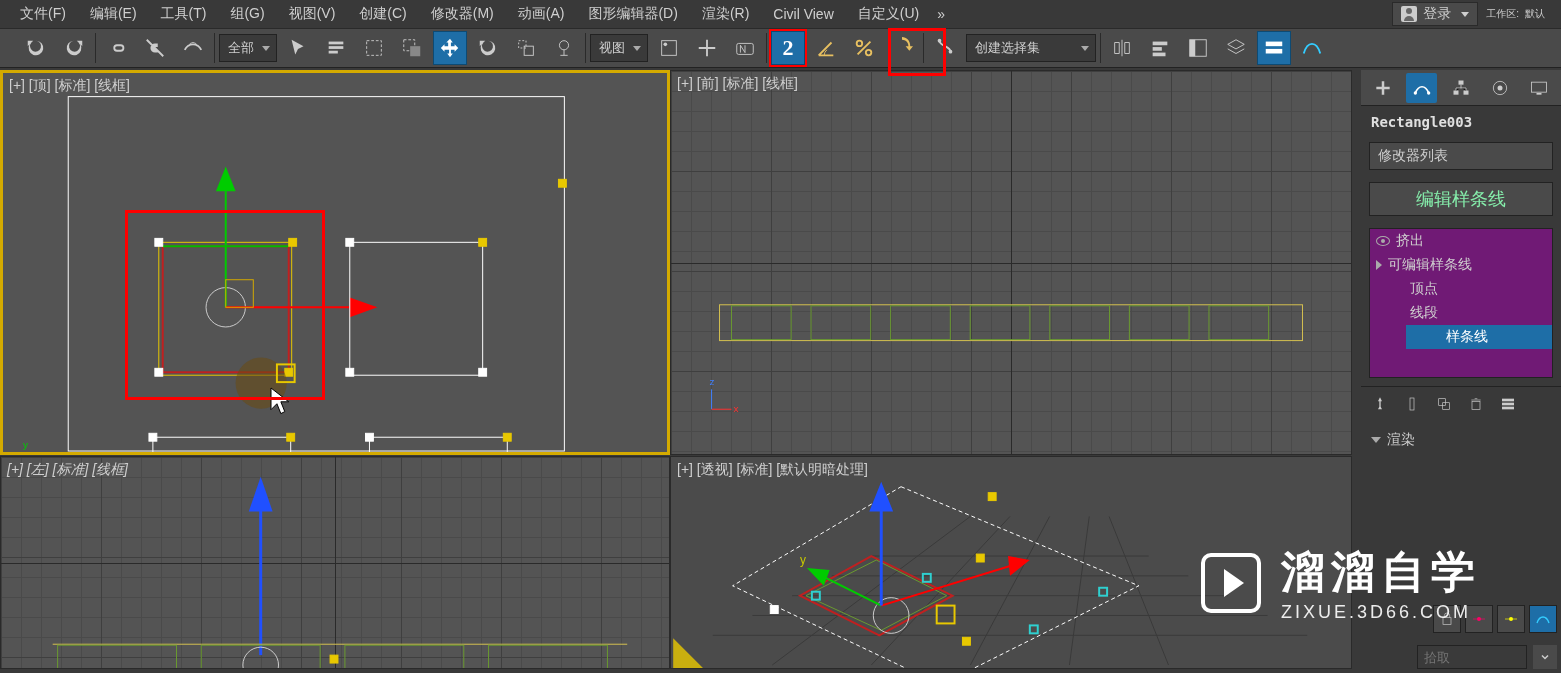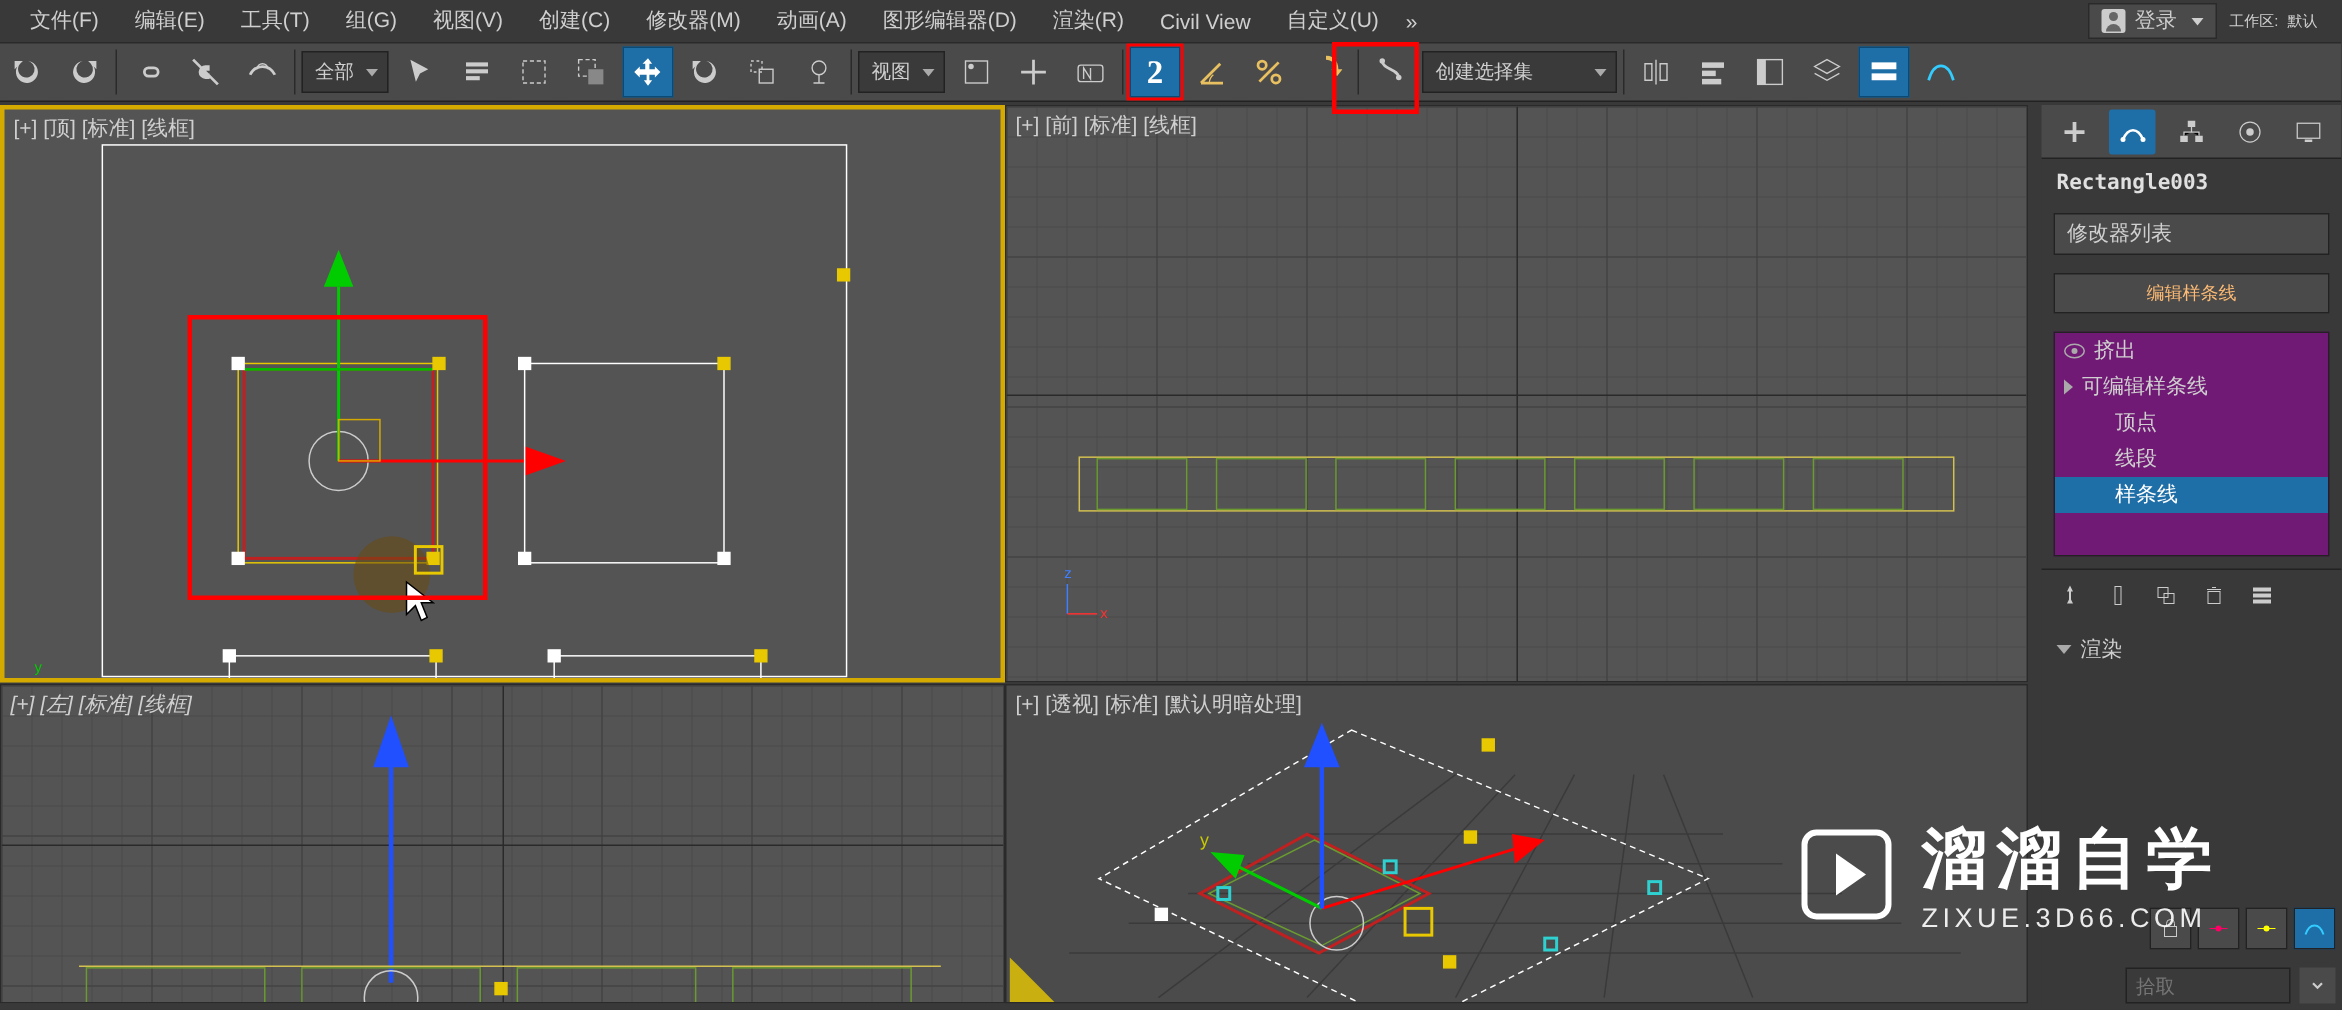--- a/index.html
+++ b/index.html
@@ -11,21 +11,21 @@
   .menubar .menu-more { padding:4px 6px; color:#cfcfcf; }
   .menubar .spacer { flex:1; }
   .menubar .login-group { display:flex; align-items:center; gap:6px; background:#4a4a4a; padding:2px 8px; border:1px solid #2a2a2a; }
   .menubar .workspace-group { display:flex; align-items:center; gap:6px; padding:0 8px; font-size:10px; }
   .menubar .dropdown-arrow { width:0; height:0; border-left:4px solid transparent; border-right:4px solid transparent; border-top:5px solid #cfcfcf; margin-left:4px; }
   .user-icon { width:16px; height:16px; background:#ccc; border-radius:2px; display:inline-block; position:relative; }
   .user-icon::before { content:''; position:absolute; width:6px; height:6px; border-radius:50%; background:#666; top:2px; left:5px; }
   .user-icon::after { content:''; position:absolute; width:10px; height:5px; border-radius:5px 5px 0 0; background:#666; bottom:1px; left:3px; }
 
   
-  .toolbar { height:40px; background:#4a4a4a; border-top:1px solid #2a2a2a; border-bottom:1px solid #222; display:flex; align-items:center; padding:0 1px; gap:4px; }
+  .toolbar { height:40px; background:#4a4a4a; border-top:1px solid #2a2a2a; border-bottom:1px solid #222; display:flex; align-items:center; padding:0 19px; gap:4px; }
   .tool-btn { width:34px; height:34px; background:#4a4a4a; display:flex; align-items:center; justify-content:center; border:1px solid transparent; cursor:pointer; position:relative; }
   .tool-btn.active { background:#1e6ea7; border:1px solid #0d4a73; }
   .tool-btn.highlight { outline:2px solid #ff0000; }
   .tool-dropdown { height:28px; background:#3a3a3a; border:1px solid #222; color:#cfcfcf; padding:0 22px 0 8px; font-size:13px; display:flex; align-items:center; position:relative; cursor:pointer; }
   .tool-dropdown::after { content:''; position:absolute; right:6px; top:50%; margin-top:-2px; width:0; height:0; border-left:4px solid transparent; border-right:4px solid transparent; border-top:5px solid #aaa; }
   .tool-sep { width:1px; height:30px; background:#2a2a2a; }
 
   
   .ico svg { width:22px; height:22px; display:block; }
   .snap-2 { font-size:22px; font-weight:bold; font-family:serif; color:#fff; position:relative; }
@@ -49,24 +49,24 @@
   .vp-grid.dark-axis::before { content:''; position:absolute; left:0; right:0; top:50%; height:1px; background:#2a2a2a; }
   .vp-grid.dark-axis::after  { content:''; position:absolute; top:0; bottom:0; left:50%; width:1px; background:#2a2a2a; }
 
   
   .right-panel { position:absolute; right:0; top:70px; width:200px; background:#393939; height:600px; display:flex; flex-direction:column; font-size:14px; }
   .rp-tabs { display:flex; background:#4a4a4a; height:36px; align-items:center; padding:0 6px; gap:8px; border-bottom:1px solid #222; }
   .rp-tab { width:36px; height:30px; display:flex; align-items:center; justify-content:center; cursor:pointer; }
   .rp-tab.active { background:#1e6ea7; border-radius:2px; }
   .rp-name { padding:8px 10px; color:#e0e0e0; font-family:monospace; font-size:14px;font-weight:bold; }
   .rp-field { margin:4px 8px; background:#4a4a4a; border:1px solid #222; color:#cfcfcf; padding:4px 8px; font-size:14px; cursor:pointer; }
-  .rp-button { margin:8px; background:#4a4a4a; border:1px solid #222; color:#fdba74; padding:4px 0; text-align:center; font-size:12px; cursor:pointer; }
+  .rp-button { margin:8px; background:#4a4a4a; border:1px solid #222; color:#86efac; padding:4px 0; text-align:center; font-size:18px; cursor:pointer; }
   .rp-stack { margin:4px 8px; border:1px solid #222; background:#701a75; min-height:150px; }
   .rp-stack-row { display:flex; align-items:center; padding:3px 6px; gap:6px; font-size:14px; cursor:pointer; }
-  .rp-stack-row.selected { background:#1e6ea7; color:#fff; }
+  .rp-stack-row.selected { background:#1e6ea7; color:#fff;margin-left:36px; }
   .rp-stack-row .tri { width:0; height:0; border-top:5px solid transparent; border-bottom:5px solid transparent; border-left:6px solid #aaa; }
   .rp-stack-row.indent { padding-left:40px; }
   .eye { width:14px; height:10px; border:1px solid #aaa; border-radius:50%; position:relative; }
   .eye::after { content:''; position:absolute; width:4px; height:4px; background:#aaa; border-radius:50%; top:2px; left:4px; }
   .rp-icons-row { display:flex; gap:14px; padding:8px 10px; align-items:center; border-top:1px solid #222; margin:4px 0; }
   .rp-mini { width:18px; height:18px; cursor:pointer; display:flex; align-items:center; justify-content:center; }
   .rp-rollout-header { display:flex; align-items:center; gap:6px; padding:6px 10px; cursor:pointer; }
   .rp-rollout-header .tri { width:0; height:0; border-left:5px solid transparent; border-right:5px solid transparent; border-top:6px solid #aaa; }
 
   

